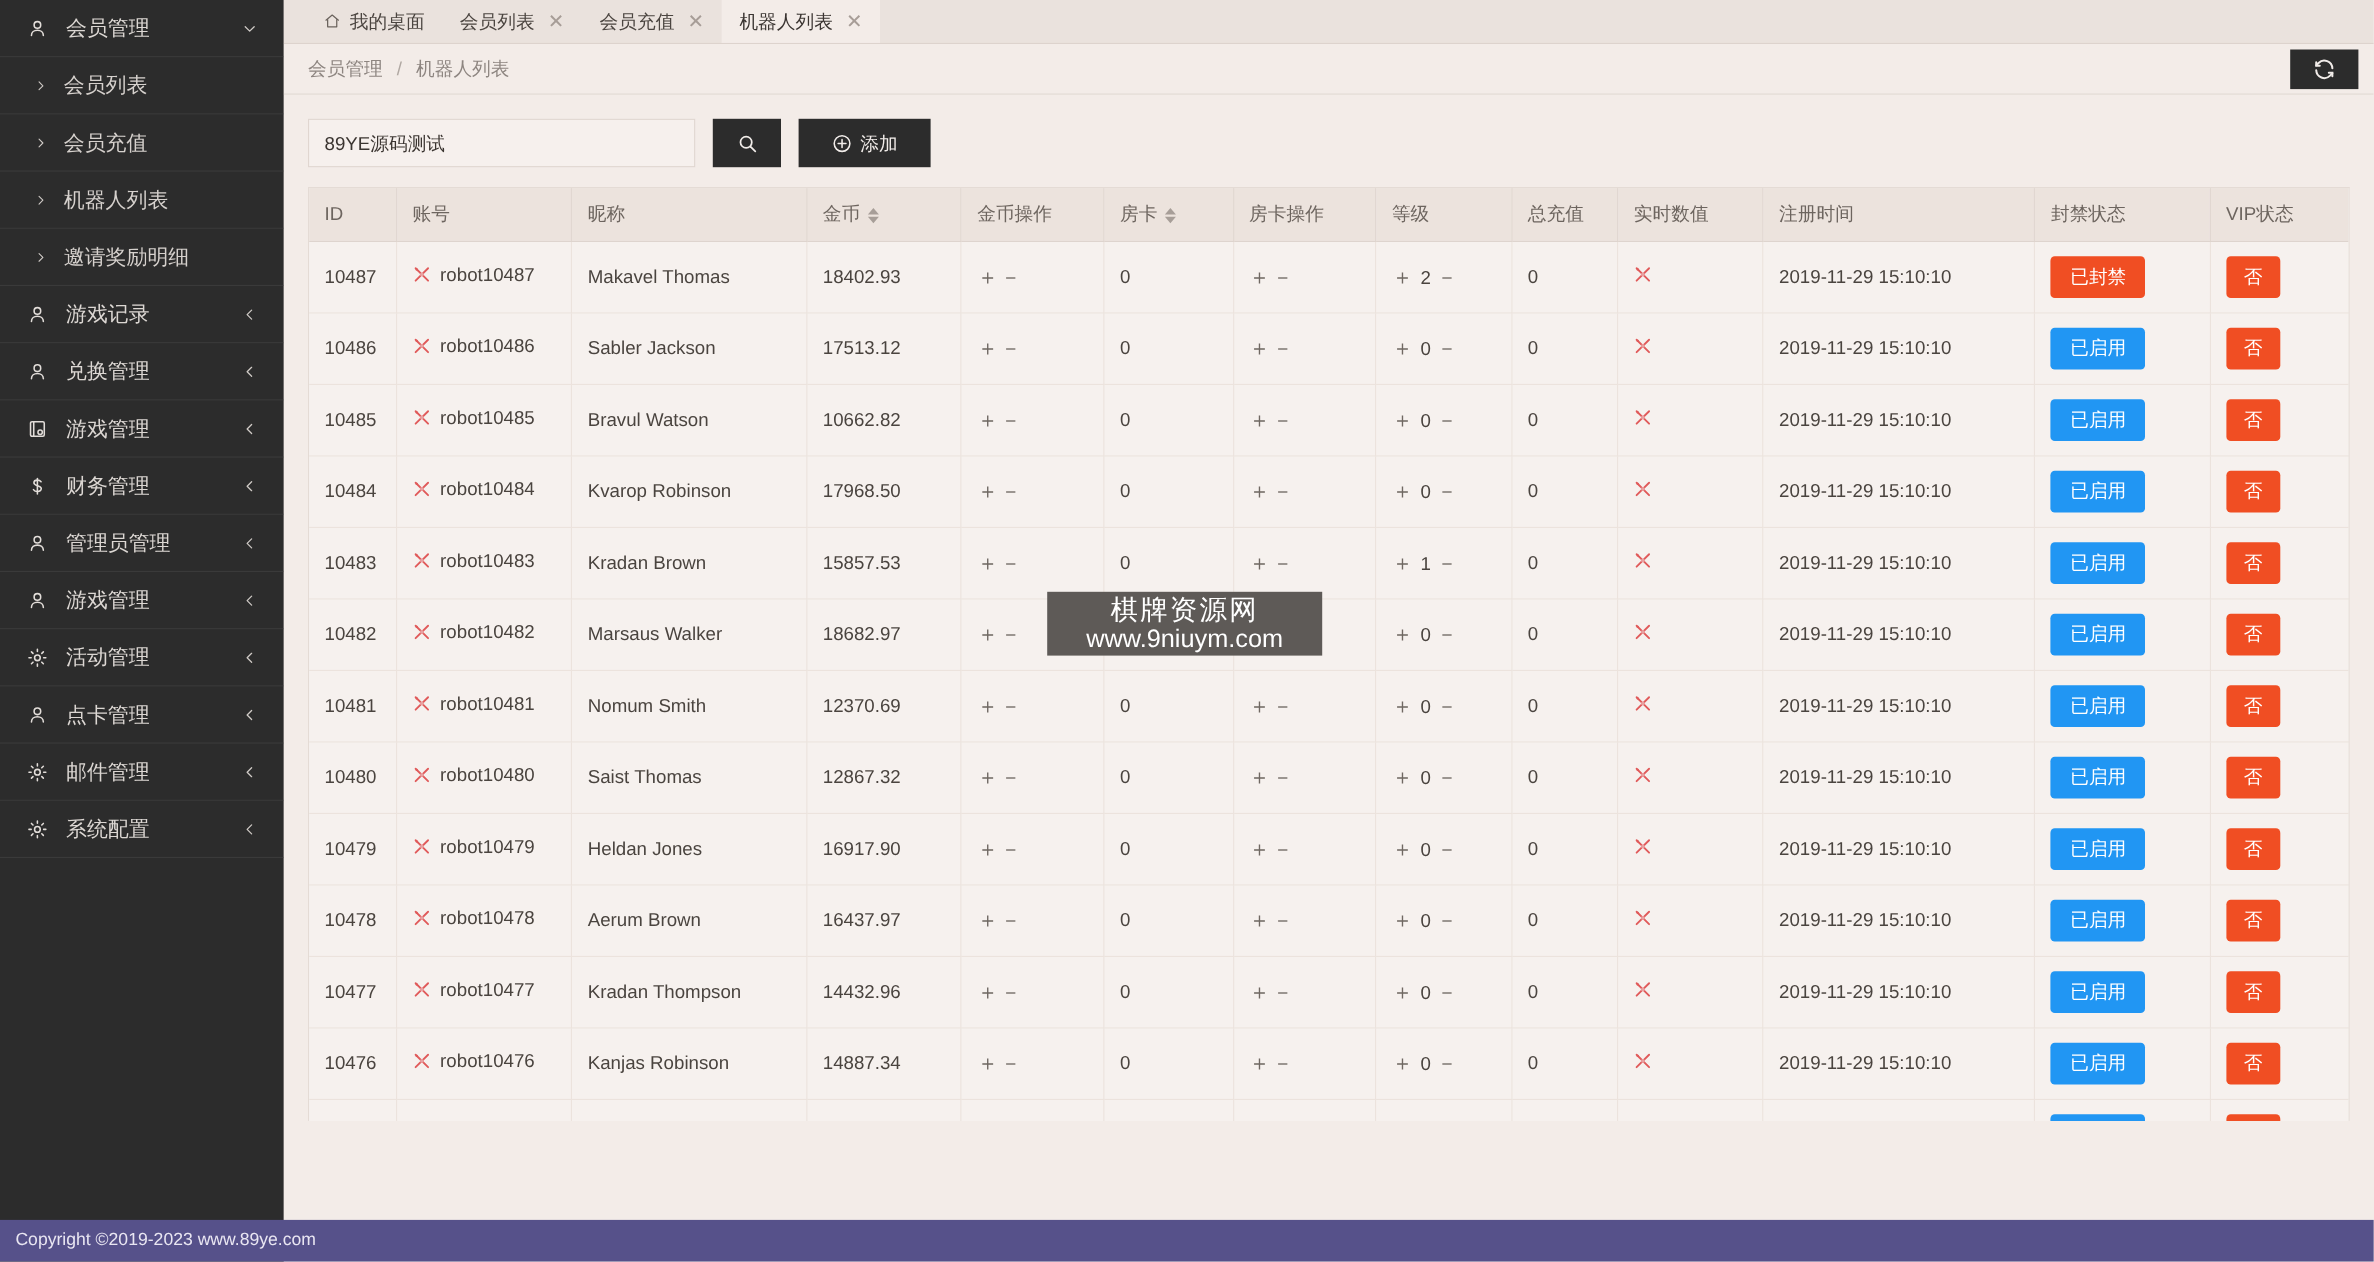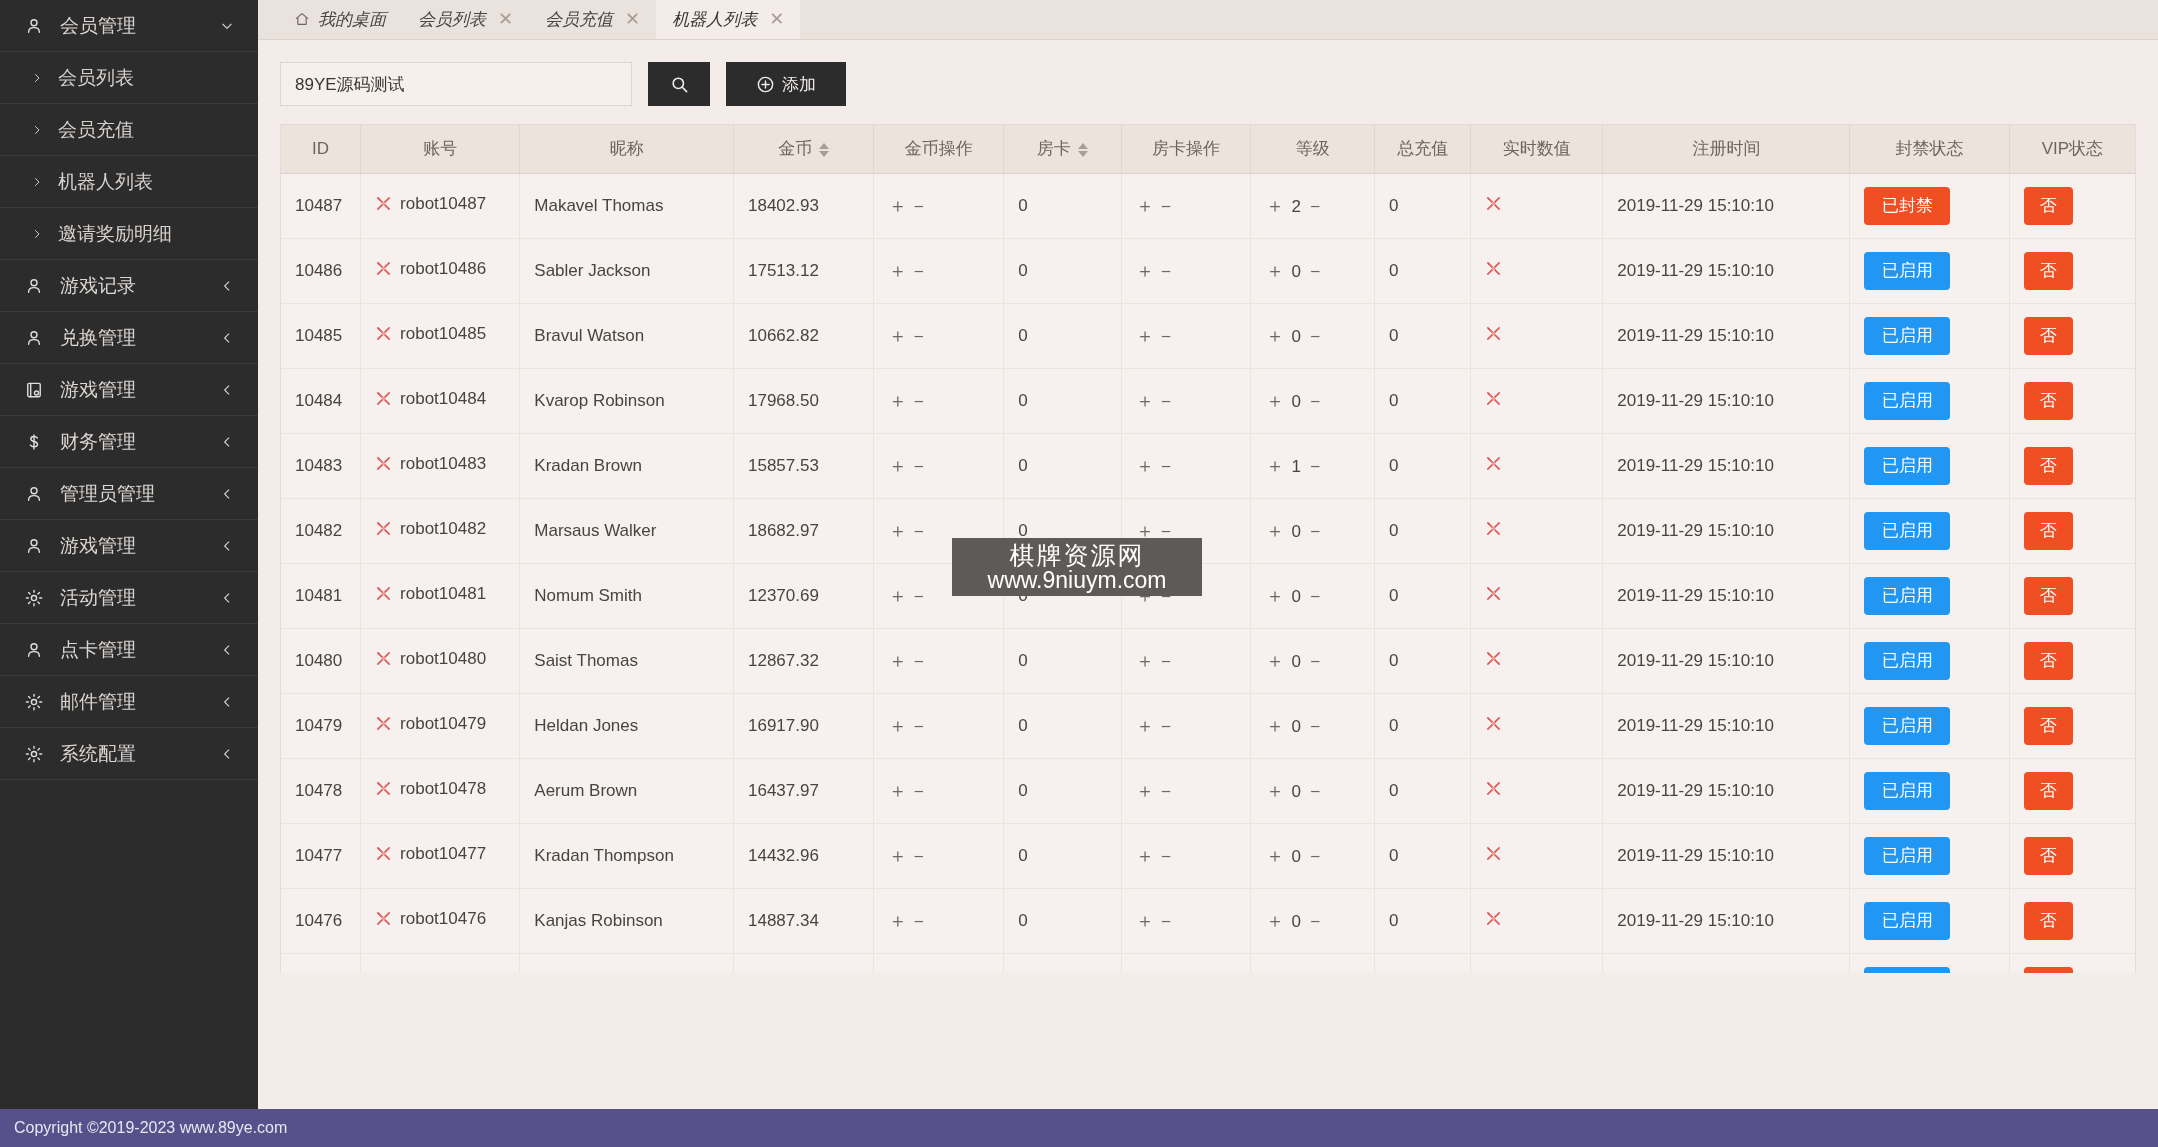--- a/index.html
+++ b/index.html
@@ -71,21 +71,20 @@
   }
   .tab {
     height: 40px;
     display: flex; align-items: center;
     padding: 0 16px;
     font-size: 17px;
     color: #4b4540;
     cursor: pointer;
     gap: 8px;
     white-space: nowrap;
-    font-style: italic;
   }
   .tab.active { background: #f3ece8; color: #3a3431; }
   .tab .home-ico { width: 16px; height: 16px; display: inline-flex; }
   .tab .home-ico svg { width: 16px; height: 16px; display:block; }
   .tab .x { color: #a79d97; font-size: 18px; line-height: 1; padding-left: 4px; }
 
   .crumbbar {
     height: 46px;
     background: #f3ece8;
     display: flex; align-items: center;
@@ -143,21 +142,21 @@
     height: 849px;
     overflow: hidden;
     position: relative;
   }
   table.grid { width: 100%; border-collapse: collapse; table-layout: fixed; }
   table.grid th {
     background: #ece3dd;
     color: #6d655f;
     font-weight: normal;
     font-size: 17px;
-    text-align: center;
+    text-align: left;
     height: 48px;
     padding: 0 14px;
     border-right: 1px solid #e1d7d1;
     border-bottom: 1px solid #ded4ce;
     white-space: nowrap;
   }
   table.grid th:last-child { border-right: none; }
   .sorter {
     display: inline-flex; flex-direction: column;
     vertical-align: middle; margin-left: 7px; line-height: 0;
@@ -444,20 +443,37 @@
         <div class="tab">
           <span>会员充值</span>
           <span class="x">✕</span>
         </div>
         <div class="tab active">
           <span>机器人列表</span>
           <span class="x">✕</span>
         </div>
       </div>
 
+    <div class="crumbbar">
+      <div class="crumb">
+        <span>会员管理</span>
+        <span class="sep">/</span>
+        <span>机器人列表</span>
+      </div>
+      <div class="refresh-btn">
+        <span>
+          <svg viewBox="0 0 24 24" fill="none" stroke="#f1ece9" stroke-width="2" stroke-linecap="round">
+            <path d="M20 11a8 8 0 0 0-13.7-5.3L4 8"></path>
+              <path d="M4 5v3.5h3.5"></path>
+            <path d="M4 13a8 8 0 0 0 13.7 5.3L20 16"></path>
+              <path d="M20 19v-3.5h-3.5"></path>
+          </svg>
+        </span>
+      </div>
+    </div>
 
     <div class="toolbar">
       <input class="search-input" type="text" value="89YE源码测试" style="">
       <button class="btn-dark btn-search">
         <span>
           <svg viewBox="0 0 24 24" fill="none" stroke="#f1ece9" stroke-width="2" stroke-linecap="round">
             <circle cx="10.5" cy="10.5" r="6.5"></circle>
               <path d="M15.5 15.5L21 21"></path>
           </svg>
         </span>

